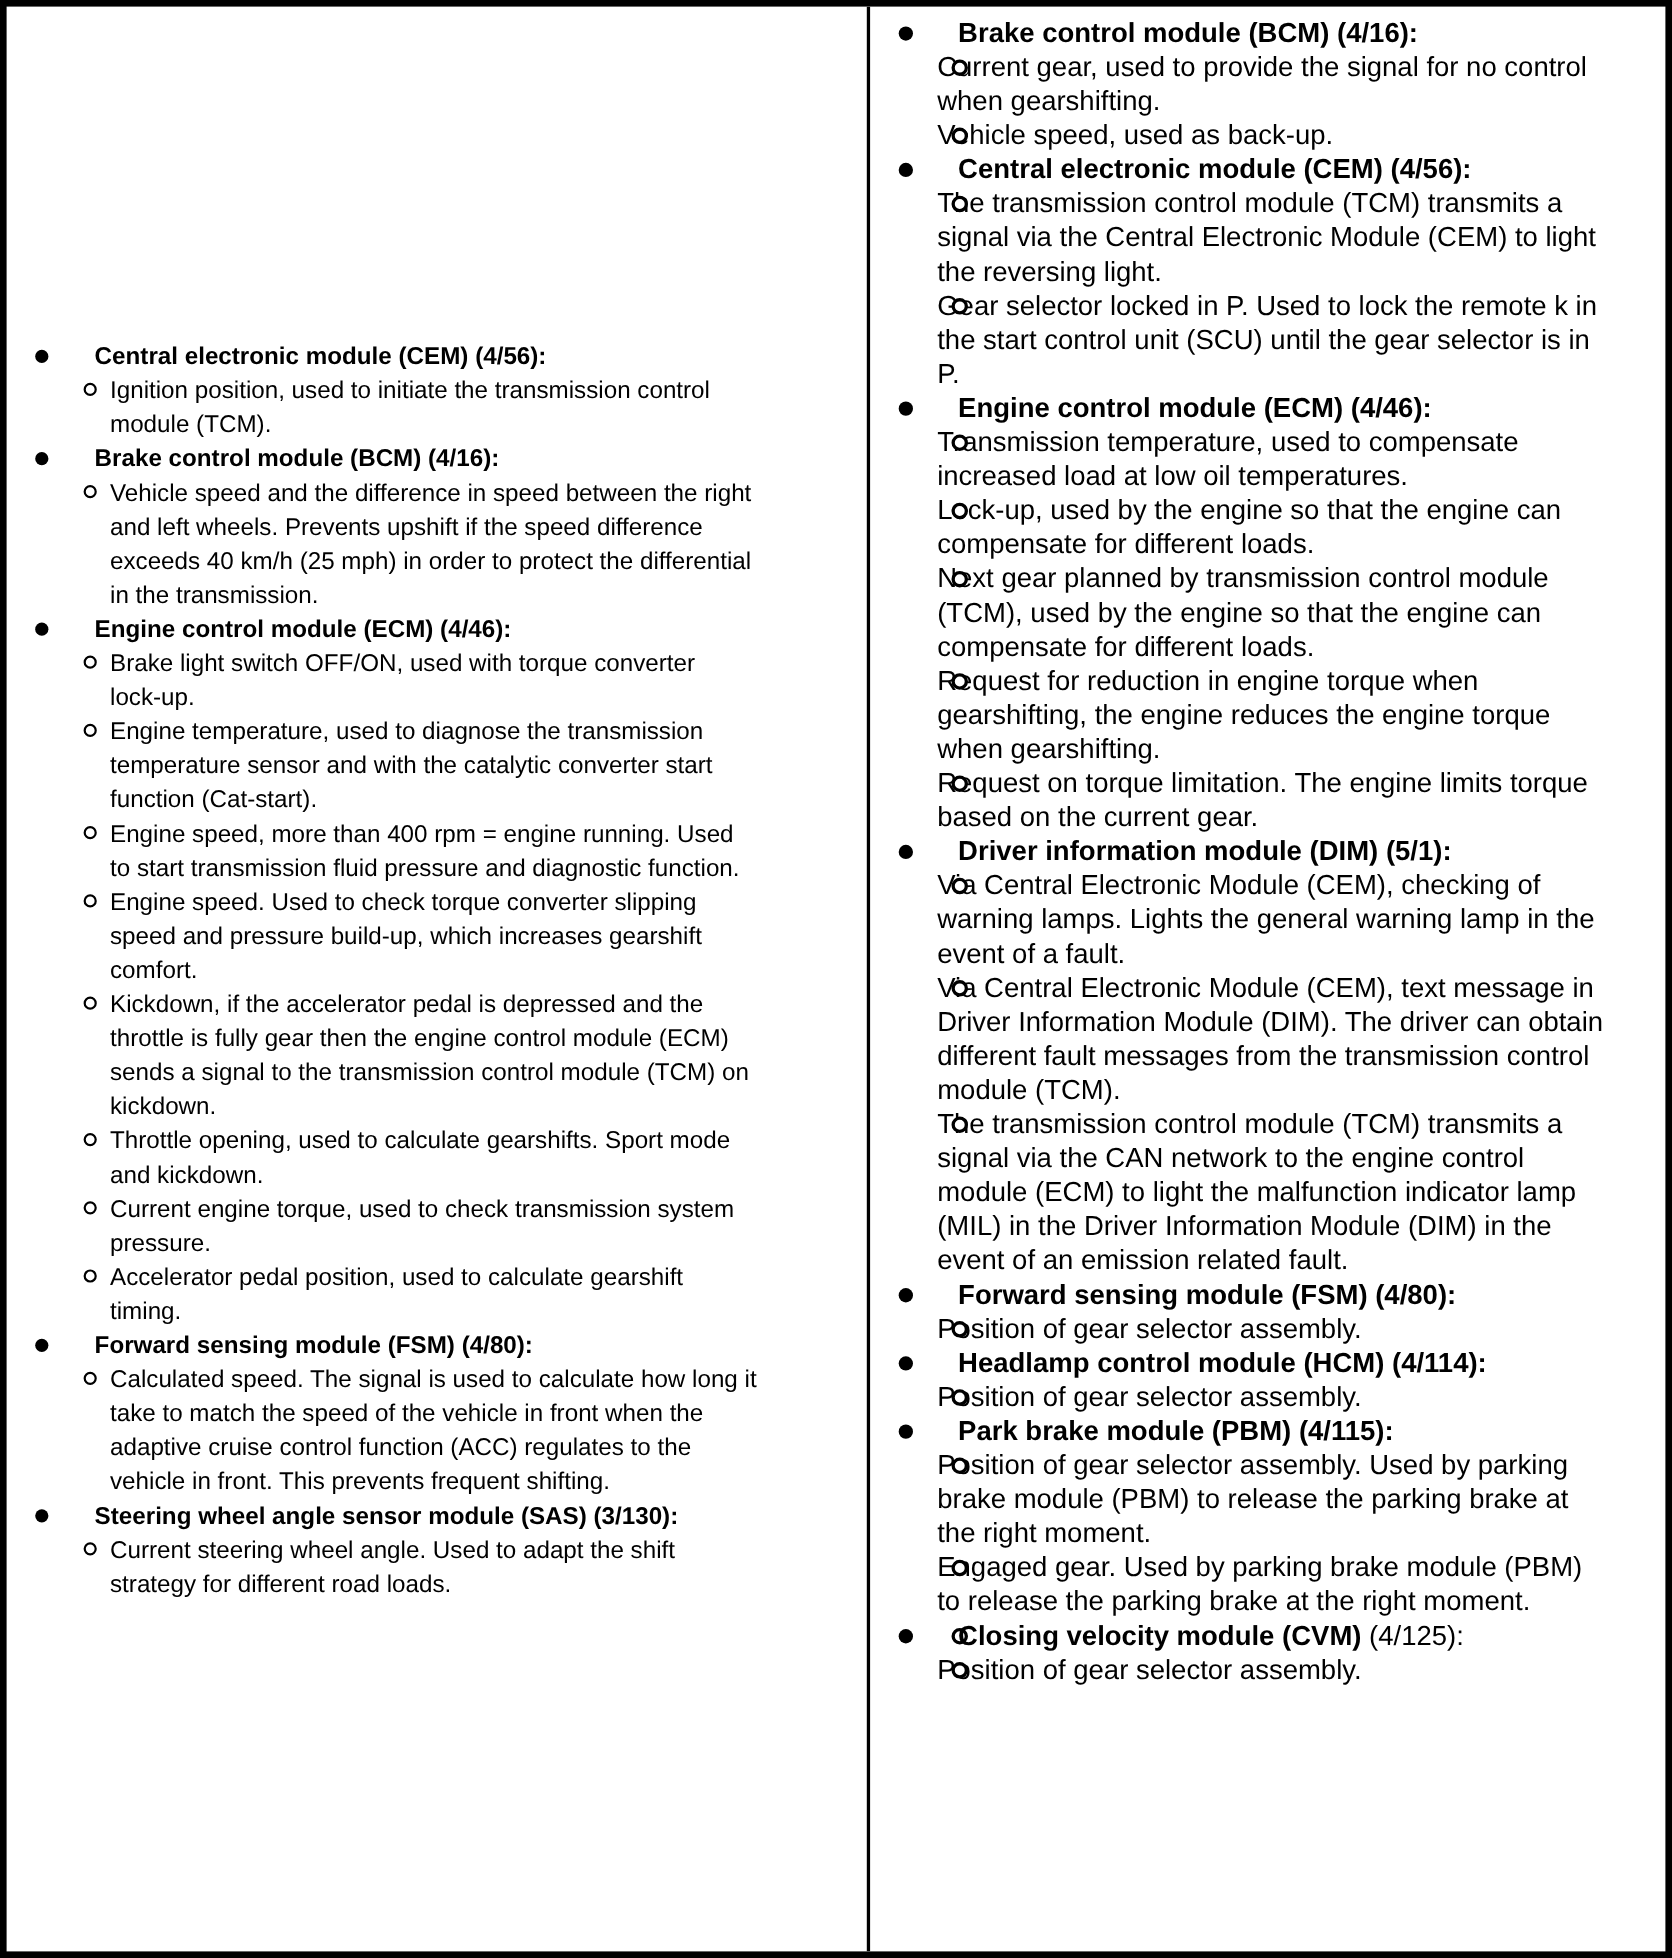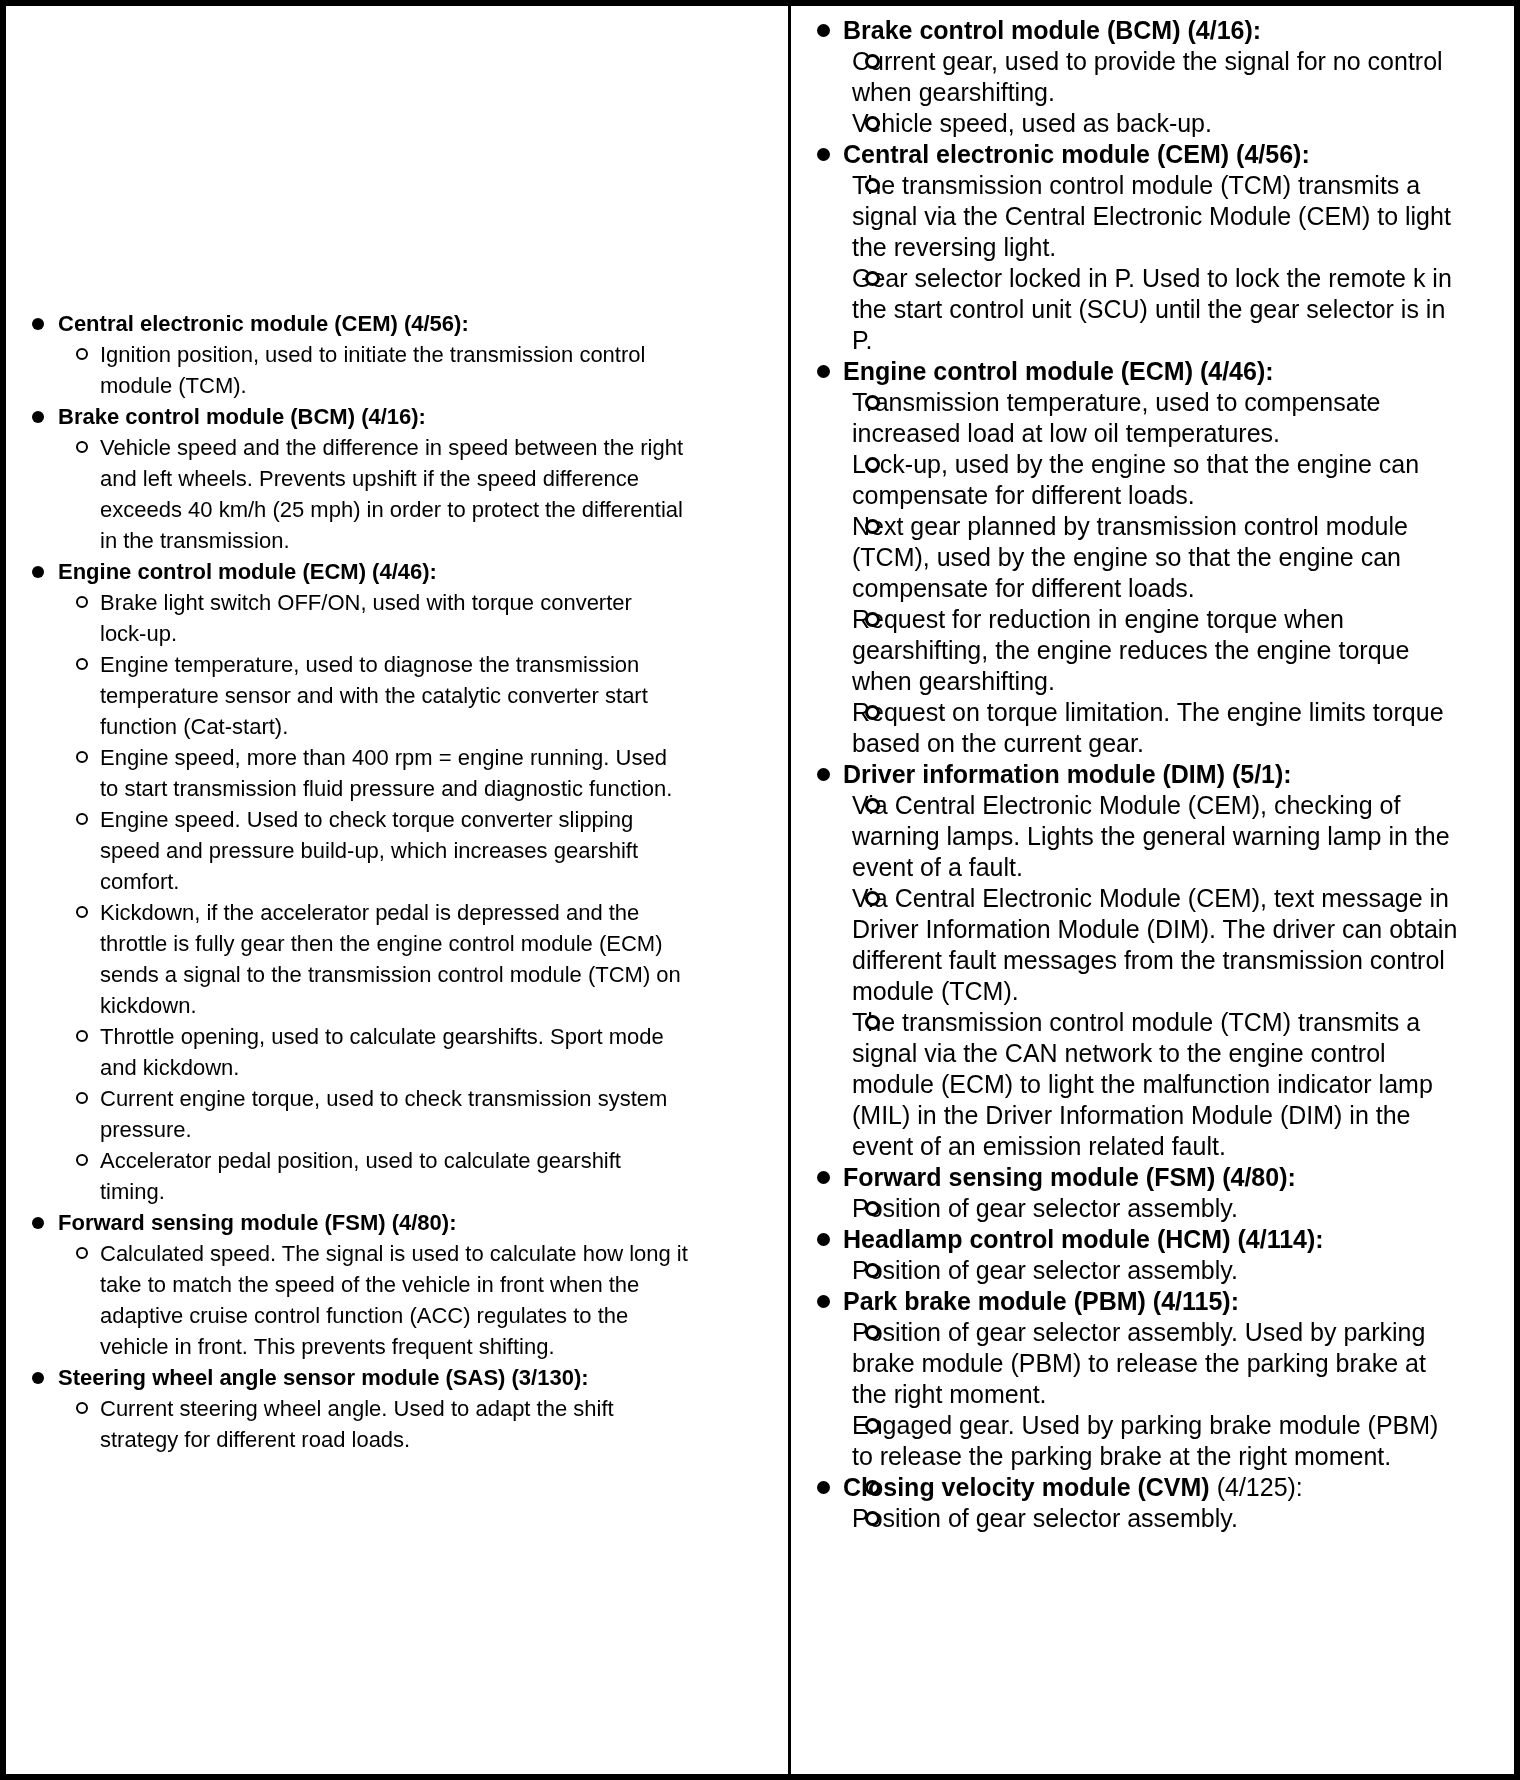--- a/index.html
+++ b/index.html
@@ -35,21 +35,21 @@
     font-size: 22px;
   }
   .col-right {
     left: 785px;
     width: 723px;
     padding-top: 9px;
     font-size: 25px;
   }
   .module-title {
     position: relative;
-    padding-left: 52px;
+    padding-left: 80px;
     font-weight: bold;
   }
   .title-suffix { font-weight: normal; }
   .bullet {
     position: absolute;
     left: 26px;
     top: 9px;
     width: 13px;
     height: 13px;
     border-radius: 50%;

